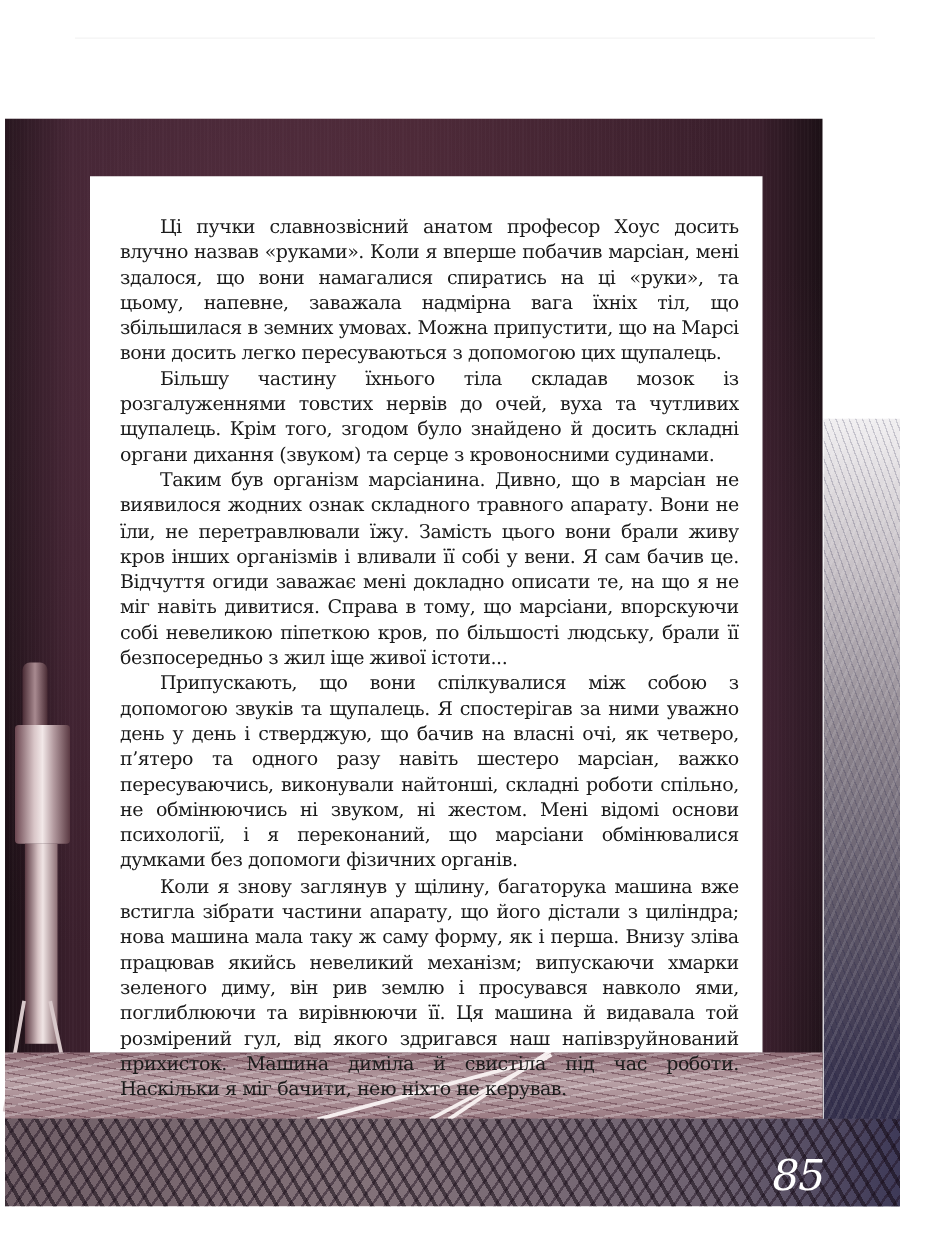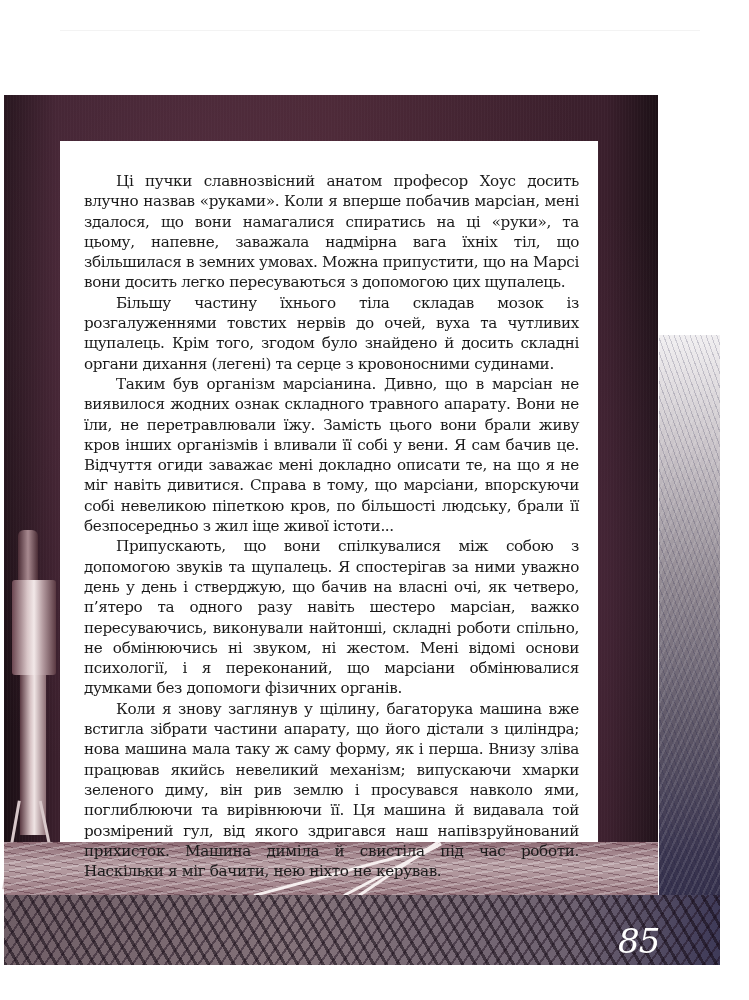--- a/index.html
+++ b/index.html
@@ -112,21 +112,21 @@
       font-style: italic;
       font-size: 34px;
       color: #ffffff;
       letter-spacing: -1px;
       line-height: 1;
       margin-top: 20px;
     }
     
     .text-card {
       position: absolute;
-      left: 60px; top: 141px;
+      left: 72px; top: 141px;
       width: 538px; height: 701px;
       background: #ffffff;
       box-sizing: border-box;
       padding: 30px 19px 0 24px;
     }
     .paragraph {
       margin: 0;
       font-family: "DejaVu Serif", serif;
       font-size: 15.2px;
       line-height: 20.3px;
@@ -159,17 +159,17 @@
   <div class="ground-track" style="left:340px; top:52px; width:110px; transform:rotate(-28deg);"></div>
   <div class="ground-track" style="left:355px; top:52px; width:100px; transform:rotate(-34deg);"></div>
 </div>
 
 <div class="bottom-band"></div>
 
 <div class="page-number">85</div>
 
 <div class="text-card">
   <p class="paragraph">Ці пучки славнозвісний анатом професор Хоус досить влучно назвав «руками». Коли я вперше побачив марсіан, мені здалося, що вони намагалися спиратись на ці «руки», та цьому, напевне, заважала надмірна вага їхніх тіл, що збільшилася в земних умовах. Можна припустити, що на Марсі вони досить легко пересуваються з допомогою цих щупалець.</p>
-  <p class="paragraph">Більшу частину їхнього тіла складав мозок із розгалуженнями товстих нервів до очей, вуха та чутливих щупалець. Крім того, згодом було знайдено й досить складні органи дихання (легені) та серце з кровоносними судинами.</p>
+  <p class="paragraph">Більшу частину їхнього тіла складав мозок із розгалуженнями товстих нервів до очей, вуха та чутливих щупалець. Крім того, згодом було знайдено й досить складні органи дихання (звуком) та серце з кровоносними судинами.</p>
   <p class="paragraph">Таким був організм марсіанина. Дивно, що в марсіан не виявилося жодних ознак складного травного апарату. Вони не їли, не перетравлювали їжу. Замість цього вони брали живу кров інших організмів і вливали її собі у вени. Я сам бачив це. Відчуття огиди заважає мені докладно описати те, на що я не міг навіть дивитися. Справа в тому, що марсіани, впорскуючи собі невеликою піпеткою кров, по більшості людську, брали її безпосередньо з жил іще живої істоти...</p>
   <p class="paragraph">Припускають, що вони спілкувалися між собою з допомогою звуків та щупалець. Я спостерігав за ними уважно день у день і стверджую, що бачив на власні очі, як четверо, п’ятеро та одного разу навіть шестеро марсіан, важко пересуваючись, виконували найтонші, складні роботи спільно, не обмінюючись ні звуком, ні жестом. Мені відомі основи психології, і я переконаний, що марсіани обмінювалися думками без допомоги фізичних органів.</p>
   <p class="paragraph">Коли я знову заглянув у щілину, багаторука машина вже встигла зібрати частини апарату, що його дістали з циліндра; нова машина мала таку ж саму форму, як і перша. Внизу зліва працював якийсь невеликий механізм; випускаючи хмарки зеленого диму, він рив землю і просувався навколо ями, поглиблюючи та вирівнюючи її. Ця машина й видавала той розмірений гул, від якого здригався наш напівзруйнований прихисток. Машина диміла й свистіла під час роботи. Наскільки я міг бачити, нею ніхто не керував.</p>
 </div>
 
 </body></html>

